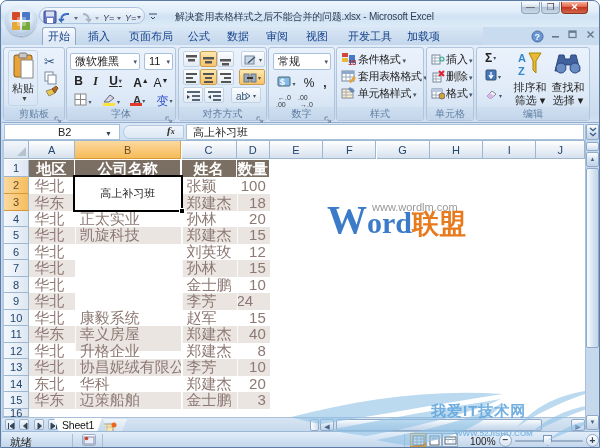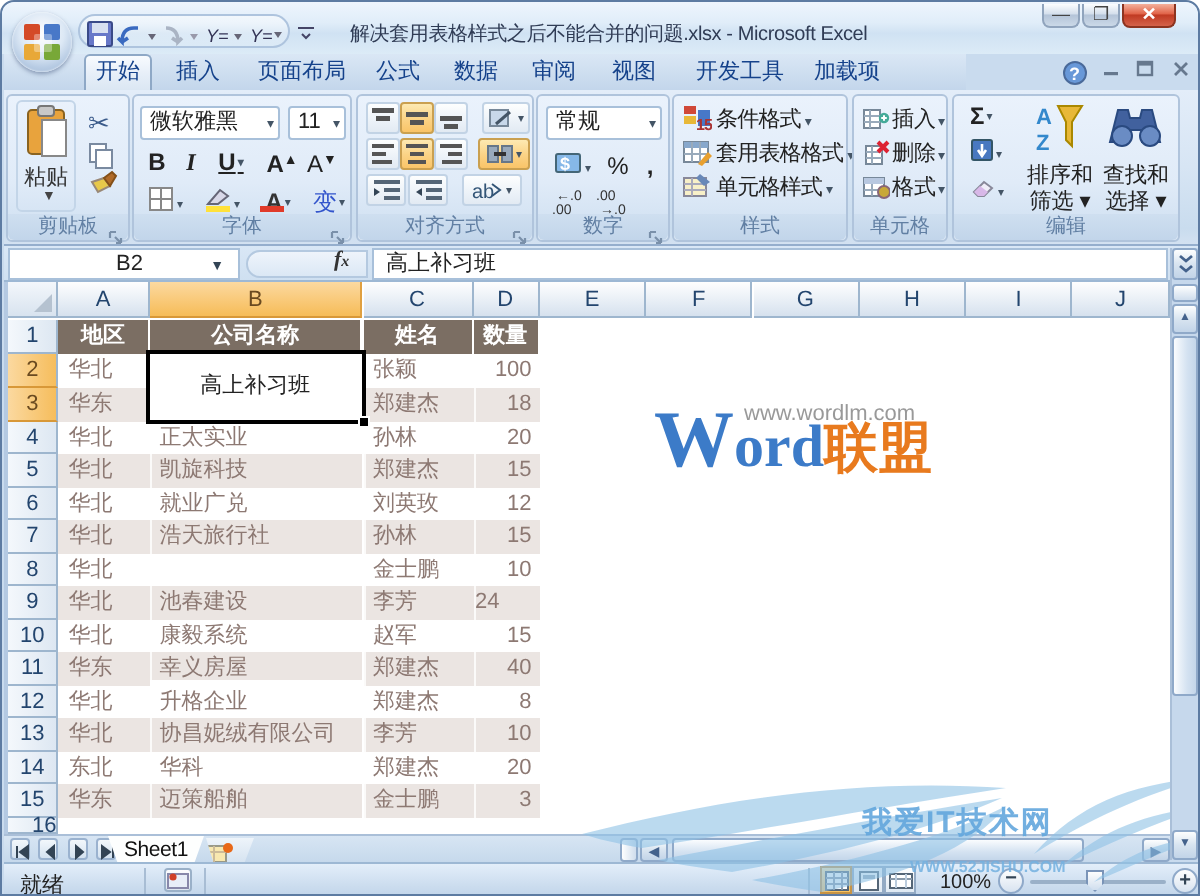--- a/index.html
+++ b/index.html
@@ -73,21 +73,21 @@
   background:linear-gradient(#f3f7fb,#d8e3ef); border-right:1px solid #9eb6ce; border-bottom:1px solid #9eb6ce; }
 .colh { position:absolute; top:0; height:18px; background:linear-gradient(#fefefe,#e6edf5 60%,#d6e1ee);
   border-right:1px solid #9eb6ce; border-bottom:1px solid #9eb6ce;
   font-size:11px; color:#23456e; text-align:center; line-height:18px; }
 .colh.sel { background:linear-gradient(#fbd9a0,#f9c978 55%,#f6bc58); border-right:1px solid #e0a040; border-bottom:1px solid #d89838; color:#6a4a20; }
 .rowh { position:absolute; left:2px; width:25.3px; background:linear-gradient(90deg,#f4f8fc,#dde7f2);
   border-right:1px solid #9eb6ce; border-bottom:1px solid #9eb6ce;
   font-size:11px; color:#23456e; text-align:center; }
 .rowh.sel { background:linear-gradient(90deg,#fbd9a0,#f6bd5c); border-bottom:1px solid #d89838; color:#6a4a20; }
 
-.tc { position:absolute; overflow:hidden; font-size:11px; white-space:nowrap; }
+.tc { position:absolute; overflow:hidden; font-size:15px; white-space:nowrap; }
 .th { background:#7b6e63; color:#fff; font-weight:bold; text-align:center; }
 .band { background:#ebe5e2; }
 .ttext { color:#8d7973; }
 
 #vscroll { position:absolute; left:584px; top:123px; width:14px; height:306px; background:#c6d8ec; border-left:1px solid #aabfd8; z-index:5; }
 #sheetbar { position:absolute; left:1px; top:416px; width:583px; height:14px;
   background:linear-gradient(#d7e5f3,#c6d9ec); border-top:1px solid #aabfd8; }
 #statusbar { position:absolute; left:1px; top:430px; width:598px; height:17px;
   background:linear-gradient(#e3eefa,#cbdcee 70%,#c2d5ea); border-top:1px solid #9db8d4; font-size:11px; color:#333; }
 .sbbtn { position:absolute; left:0px; width:13px; background:linear-gradient(#fdfefe,#d8e4f0 50%,#c2d4e8);
@@ -417,21 +417,21 @@
 <div class="rowh" style="top:102.5px;height:16.5px;line-height:16px;">6</div>
 <div class="rowh" style="top:119.0px;height:16.5px;line-height:16px;">7</div>
 <div class="rowh" style="top:135.5px;height:16.5px;line-height:16px;">8</div>
 <div class="rowh" style="top:152.0px;height:16.5px;line-height:16px;">9</div>
 <div class="rowh" style="top:168.5px;height:16.5px;line-height:16px;">10</div>
 <div class="rowh" style="top:185.0px;height:16.5px;line-height:16px;">11</div>
 <div class="rowh" style="top:201.5px;height:16.5px;line-height:16px;">12</div>
 <div class="rowh" style="top:218.0px;height:16.5px;line-height:16px;">13</div>
 <div class="rowh" style="top:234.5px;height:16.5px;line-height:16px;">14</div>
 <div class="rowh" style="top:251.0px;height:16.5px;line-height:16px;">15</div>
-<div class="rowh" style="top:267.5px;height:8.5px;line-height:8px;text-align:right;">16</div>
+<div class="rowh" style="top:267.5px;height:8.5px;line-height:8px;">16</div>
 <div class="tc th" style="left:27.3px;top:18.5px;width:44.5px;height:17.0px;line-height:17px;">地区</div>
 <div class="tc th" style="left:72.8px;top:18.5px;width:105.7px;height:17.0px;line-height:17px;">公司名称</div>
 <div class="tc th" style="left:179.5px;top:18.5px;width:54.0px;height:17.0px;line-height:17px;">姓名</div>
 <div class="tc th" style="left:234.5px;top:18.5px;width:32.3px;height:17.0px;line-height:17px;">数量</div>
 <div class="tc ttext" style="left:27.3px;top:35.5px;width:45.5px;height:17.0px;line-height:17px;padding-left:5px;">华北</div>
 <div class="tc ttext" style="left:72.8px;top:35.5px;width:106.7px;height:17.0px;line-height:17px;padding-left:5px;"></div>
 <div class="tc ttext" style="left:179.5px;top:35.5px;width:55.0px;height:17.0px;line-height:17px;padding-left:5px;">张颖</div>
 <div class="tc ttext" style="left:234.5px;top:35.5px;width:33.3px;height:17.0px;line-height:17px;text-align:right;padding-right:4px;">100</div>
 <div class="tc ttext band" style="left:27.3px;top:52.5px;width:45.5px;height:17.0px;line-height:17px;padding-left:5px;">华东</div>
 <div class="tc ttext band" style="left:72.8px;top:52.5px;width:106.7px;height:17.0px;line-height:17px;padding-left:5px;"></div>
@@ -439,40 +439,37 @@
 <div class="tc ttext band" style="left:234.5px;top:52.5px;width:33.3px;height:17.0px;line-height:17px;text-align:right;padding-right:4px;">18</div>
 <div class="tc ttext" style="left:27.3px;top:69.5px;width:45.5px;height:16.5px;line-height:16px;padding-left:5px;">华北</div>
 <div class="tc ttext" style="left:72.8px;top:69.5px;width:106.7px;height:16.5px;line-height:16px;padding-left:5px;">正太实业</div>
 <div class="tc ttext" style="left:179.5px;top:69.5px;width:55.0px;height:16.5px;line-height:16px;padding-left:5px;">孙林</div>
 <div class="tc ttext" style="left:234.5px;top:69.5px;width:33.3px;height:16.5px;line-height:16px;text-align:right;padding-right:4px;">20</div>
 <div class="tc ttext band" style="left:27.3px;top:86.0px;width:45.5px;height:16.5px;line-height:16px;padding-left:5px;">华北</div>
 <div class="tc ttext band" style="left:72.8px;top:86.0px;width:106.7px;height:16.5px;line-height:16px;padding-left:5px;">凯旋科技</div>
 <div class="tc ttext band" style="left:179.5px;top:86.0px;width:55.0px;height:16.5px;line-height:16px;padding-left:5px;">郑建杰</div>
 <div class="tc ttext band" style="left:234.5px;top:86.0px;width:33.3px;height:16.5px;line-height:16px;text-align:right;padding-right:4px;">15</div>
 <div class="tc ttext" style="left:27.3px;top:102.5px;width:45.5px;height:16.5px;line-height:16px;padding-left:5px;">华北</div>
-<div class="tc ttext" style="left:72.8px;top:102.5px;width:106.7px;height:16.5px;line-height:16px;padding-left:5px;">就业广兑</div>
 <div class="tc ttext" style="left:179.5px;top:102.5px;width:55.0px;height:16.5px;line-height:16px;padding-left:5px;">刘英玫</div>
 <div class="tc ttext" style="left:234.5px;top:102.5px;width:33.3px;height:16.5px;line-height:16px;text-align:right;padding-right:4px;">12</div>
 <div class="tc ttext band" style="left:27.3px;top:119.0px;width:45.5px;height:16.5px;line-height:16px;padding-left:5px;">华北</div>
-<div class="tc ttext band" style="left:72.8px;top:119.0px;width:106.7px;height:16.5px;line-height:16px;padding-left:5px;">浩天旅行社</div>
 <div class="tc ttext band" style="left:179.5px;top:119.0px;width:55.0px;height:16.5px;line-height:16px;padding-left:5px;">孙林</div>
 <div class="tc ttext band" style="left:234.5px;top:119.0px;width:33.3px;height:16.5px;line-height:16px;text-align:right;padding-right:4px;">15</div>
 <div class="tc ttext" style="left:27.3px;top:135.5px;width:45.5px;height:16.5px;line-height:16px;padding-left:5px;">华北</div>
 <div class="tc ttext" style="left:179.5px;top:135.5px;width:55.0px;height:16.5px;line-height:16px;padding-left:5px;">金士鹏</div>
 <div class="tc ttext" style="left:234.5px;top:135.5px;width:33.3px;height:16.5px;line-height:16px;text-align:right;padding-right:4px;">10</div>
 <div class="tc ttext band" style="left:27.3px;top:152.0px;width:45.5px;height:16.5px;line-height:16px;padding-left:5px;">华北</div>
-<div class="tc ttext band" style="left:72.8px;top:152.0px;width:106.7px;height:16.5px;line-height:16px;padding-left:5px;">池春建设</div>
 <div class="tc ttext band" style="left:179.5px;top:152.0px;width:55.0px;height:16.5px;line-height:16px;padding-left:5px;">李芳</div>
 <div class="tc ttext band" style="left:234.5px;top:152.0px;width:33.3px;height:16.5px;line-height:16px;text-align:right;padding-right:20px;">24</div>
 <div class="tc ttext" style="left:27.3px;top:168.5px;width:45.5px;height:16.5px;line-height:16px;padding-left:5px;">华北</div>
 <div class="tc ttext" style="left:72.8px;top:168.5px;width:106.7px;height:16.5px;line-height:16px;padding-left:5px;">康毅系统</div>
 <div class="tc ttext" style="left:179.5px;top:168.5px;width:55.0px;height:16.5px;line-height:16px;padding-left:5px;">赵军</div>
 <div class="tc ttext" style="left:234.5px;top:168.5px;width:33.3px;height:16.5px;line-height:16px;text-align:right;padding-right:4px;">15</div>
 <div class="tc ttext band" style="left:27.3px;top:185.0px;width:45.5px;height:16.5px;line-height:16px;padding-left:5px;">华东</div>
-<div class="tc ttext band" style="left:72.8px;top:185.0px;width:106.7px;height:14px;line-height:16px;padding-left:5px;">幸义房屋</div>
+<div class="tc ttext band" style="left:72.8px;top:185.0px;width:106.7px;height:25px;line-height:16px;padding-left:5px;">幸义房屋</div>
 <div class="tc ttext band" style="left:179.5px;top:185.0px;width:55.0px;height:16.5px;line-height:16px;padding-left:5px;">郑建杰</div>
 <div class="tc ttext band" style="left:234.5px;top:185.0px;width:33.3px;height:16.5px;line-height:16px;text-align:right;padding-right:4px;">40</div>
 <div class="tc ttext" style="left:27.3px;top:201.5px;width:45.5px;height:16.5px;line-height:16px;padding-left:5px;">华北</div>
 <div class="tc ttext" style="left:72.8px;top:201.5px;width:106.7px;height:16.5px;line-height:16px;padding-left:5px;">升格企业</div>
 <div class="tc ttext" style="left:179.5px;top:201.5px;width:55.0px;height:16.5px;line-height:16px;padding-left:5px;">郑建杰</div>
 <div class="tc ttext" style="left:234.5px;top:201.5px;width:33.3px;height:16.5px;line-height:16px;text-align:right;padding-right:4px;">8</div>
 <div class="tc ttext band" style="left:27.3px;top:218.0px;width:45.5px;height:16.5px;line-height:16px;padding-left:5px;">华北</div>
 <div class="tc ttext band" style="left:72.8px;top:218.0px;width:106.7px;height:16.5px;line-height:16px;padding-left:5px;">协昌妮绒有限公司</div>
 <div class="tc ttext band" style="left:179.5px;top:218.0px;width:55.0px;height:16.5px;line-height:16px;padding-left:5px;">李芳</div>
 <div class="tc ttext band" style="left:234.5px;top:218.0px;width:33.3px;height:16.5px;line-height:16px;text-align:right;padding-right:4px;">10</div>

